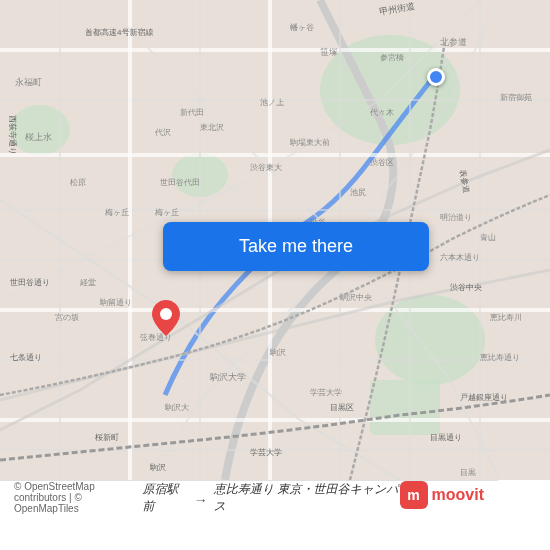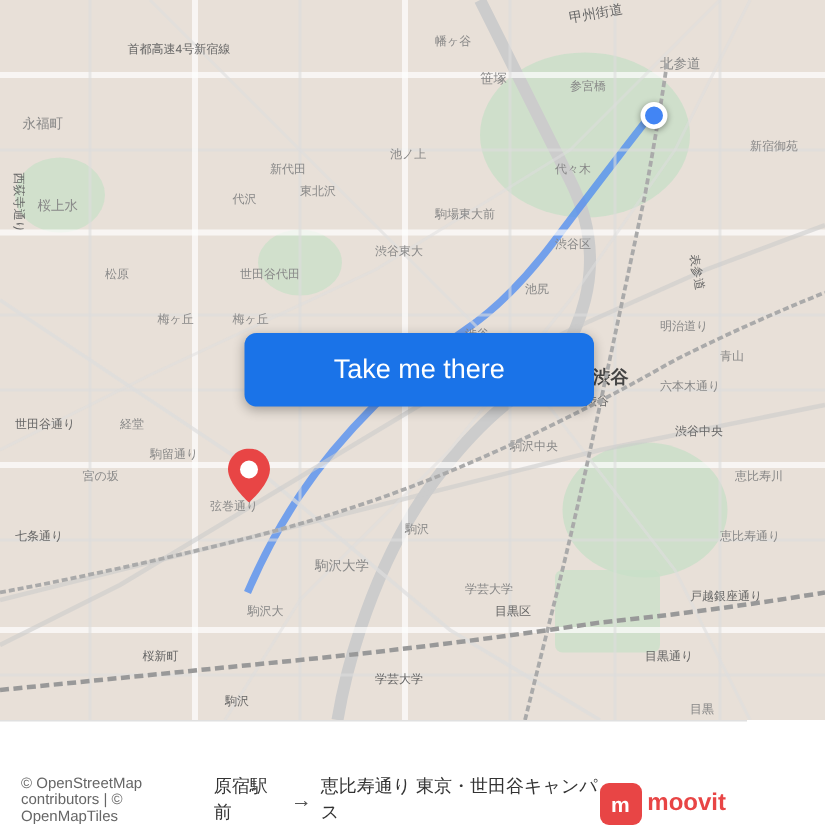--- a/index.html
+++ b/index.html
@@ -24,21 +24,21 @@
       height: 100%;
       position: absolute;
       top: 0;
       left: 0;
     }
 
     #take-me-there-btn {
       position: absolute;
       top: 222px;
       left: 163px;
-      width: 233px;
+      width: 266px;
       height: 49px;
       background-color: #1a73e8;
       color: white;
       border: none;
       border-radius: 8px;
       font-size: 18px;
       font-weight: 500;
       cursor: pointer;
       display: flex;
       align-items: center;
@@ -65,39 +65,40 @@
       border: 3px solid white;
       box-shadow: 0 1px 4px rgba(0,0,0,0.4);
       z-index: 10;
     }
 
     #bottom-bar {
       width: 498px;
       height: 70px;
       background-color: white;
       display: flex;
-      align-items: flex-end;
+      align-items: flex-start;
       padding: 0 14px;
       border-top: 1px solid #e0e0e0;
     }
 
     #copyright {
       font-size: 10px;
       color: #666;
       flex: 1;
     }
 
     #route-info {
       display: flex;
       align-items: center;
       gap: 6px;
       font-size: 13px;
       color: #333;
       flex: 2;
       justify-content: center;
+      font-style: italic;
     }
 
     #route-arrow {
       color: #555;
       font-size: 14px;
     }
 
     #moovit-logo {
       display: flex;
       align-items: center;

